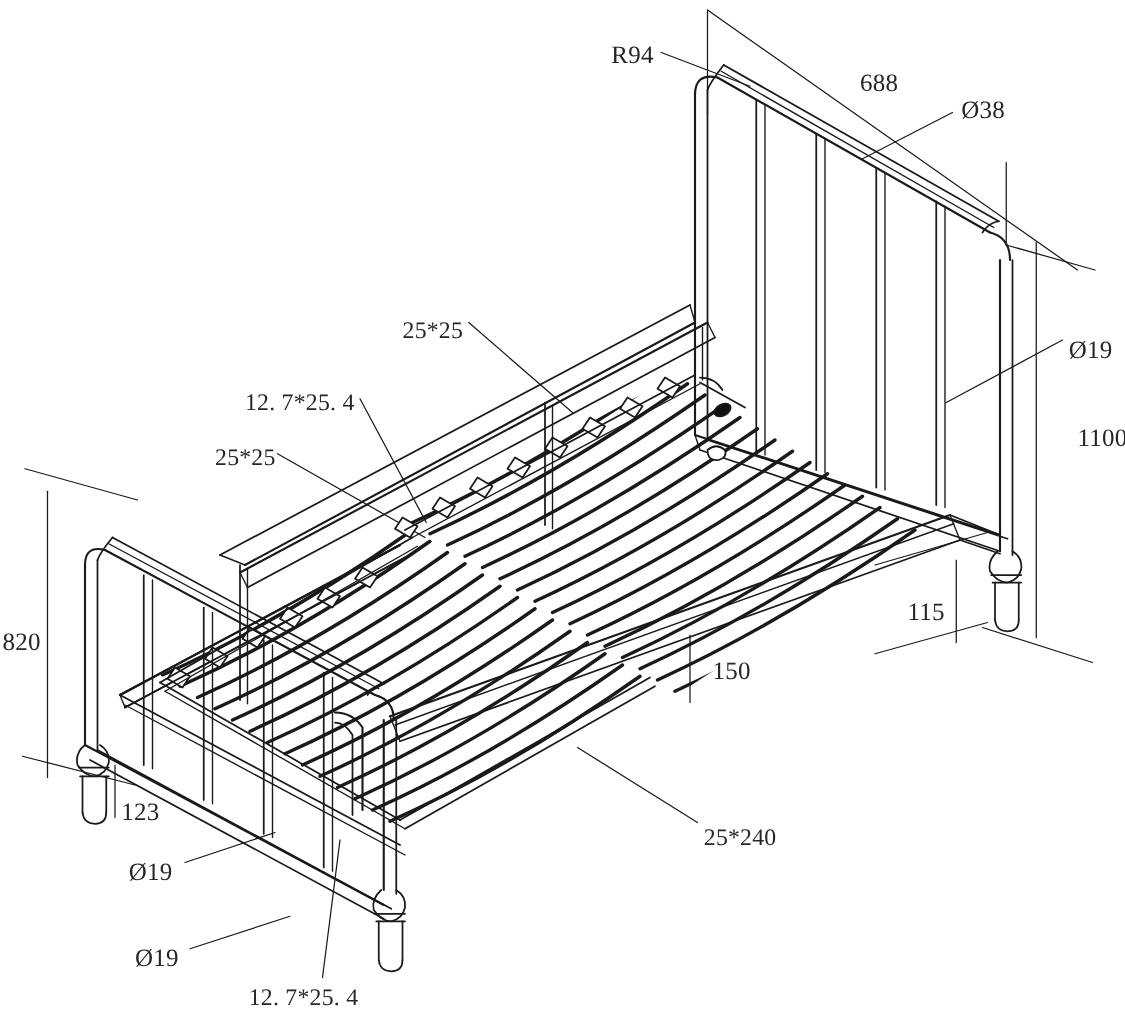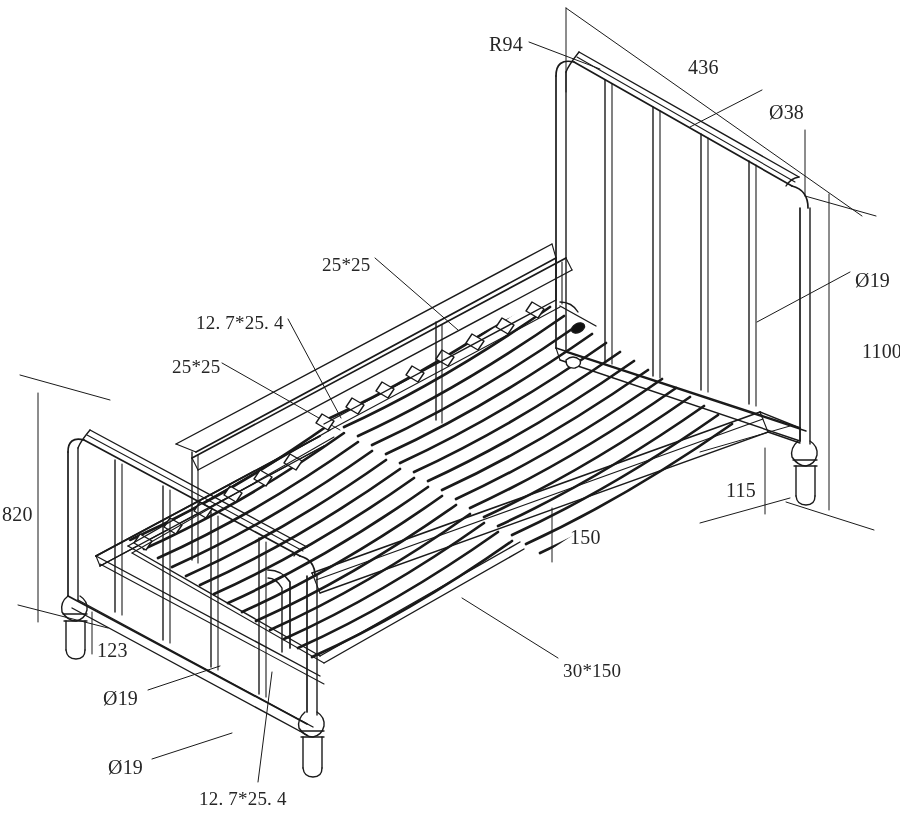--- a/index.html
+++ b/index.html
@@ -308,30 +308,30 @@
       <line class="t1" x1="132" y1="553" x2="324" y2="663"></line>
       <line class="t13" x1="320" y1="656" x2="520" y2="542"></line>
       <line class="t13" x1="324" y1="663" x2="524" y2="549"></line>
     </g>
 
   </svg>
 
   <div>
 
     <div class="lbl sz" style="left:489px;top:34px;">R94</div>
-    <div class="lbl sz" style="left:688px;top:57px;">436</div>
-    <div class="lbl sz" style="left:769px;top:78px;margin-top:24px;">Ø38</div>
+    <div class="lbl sz" style="left:688px;top:57px;">688</div>
+    <div class="lbl sz" style="left:769px;top:78px;">Ø38</div>
     <div class="lbl sz" style="left:855px;top:270px;">Ø19</div>
     <div class="lbl sz" style="left:838px;top:341px;margin-left:24px;">1100</div>
     <div class="lbl sz" style="left:726px;top:480px;">115</div>
     <div class="lbl sz-s" style="left:322px;top:255px;">25*25</div>
     <div class="lbl sz-s" style="left:196px;top:313px;">12. 7*25. 4</div>
     <div class="lbl sz-s" style="left:172px;top:357px;">25*25</div>
     <div class="lbl sz" style="left:558px;top:527px;margin-left:12px;">150</div>
-    <div class="lbl sz-s" style="left:563px;top:661px;">30*150</div>
+    <div class="lbl sz-s" style="left:563px;top:661px;">25*240</div>
     <div class="lbl sz" style="left:2px;top:504px;">820</div>
     <div class="lbl sz" style="left:97px;top:640px;">123</div>
     <div class="lbl sz" style="left:103px;top:688px;">Ø19</div>
     <div class="lbl sz" style="left:108px;top:757px;">Ø19</div>
     <div class="lbl sz-s" style="left:199px;top:789px;">12. 7*25. 4</div>
 
   </div>
 
 </div>
 

